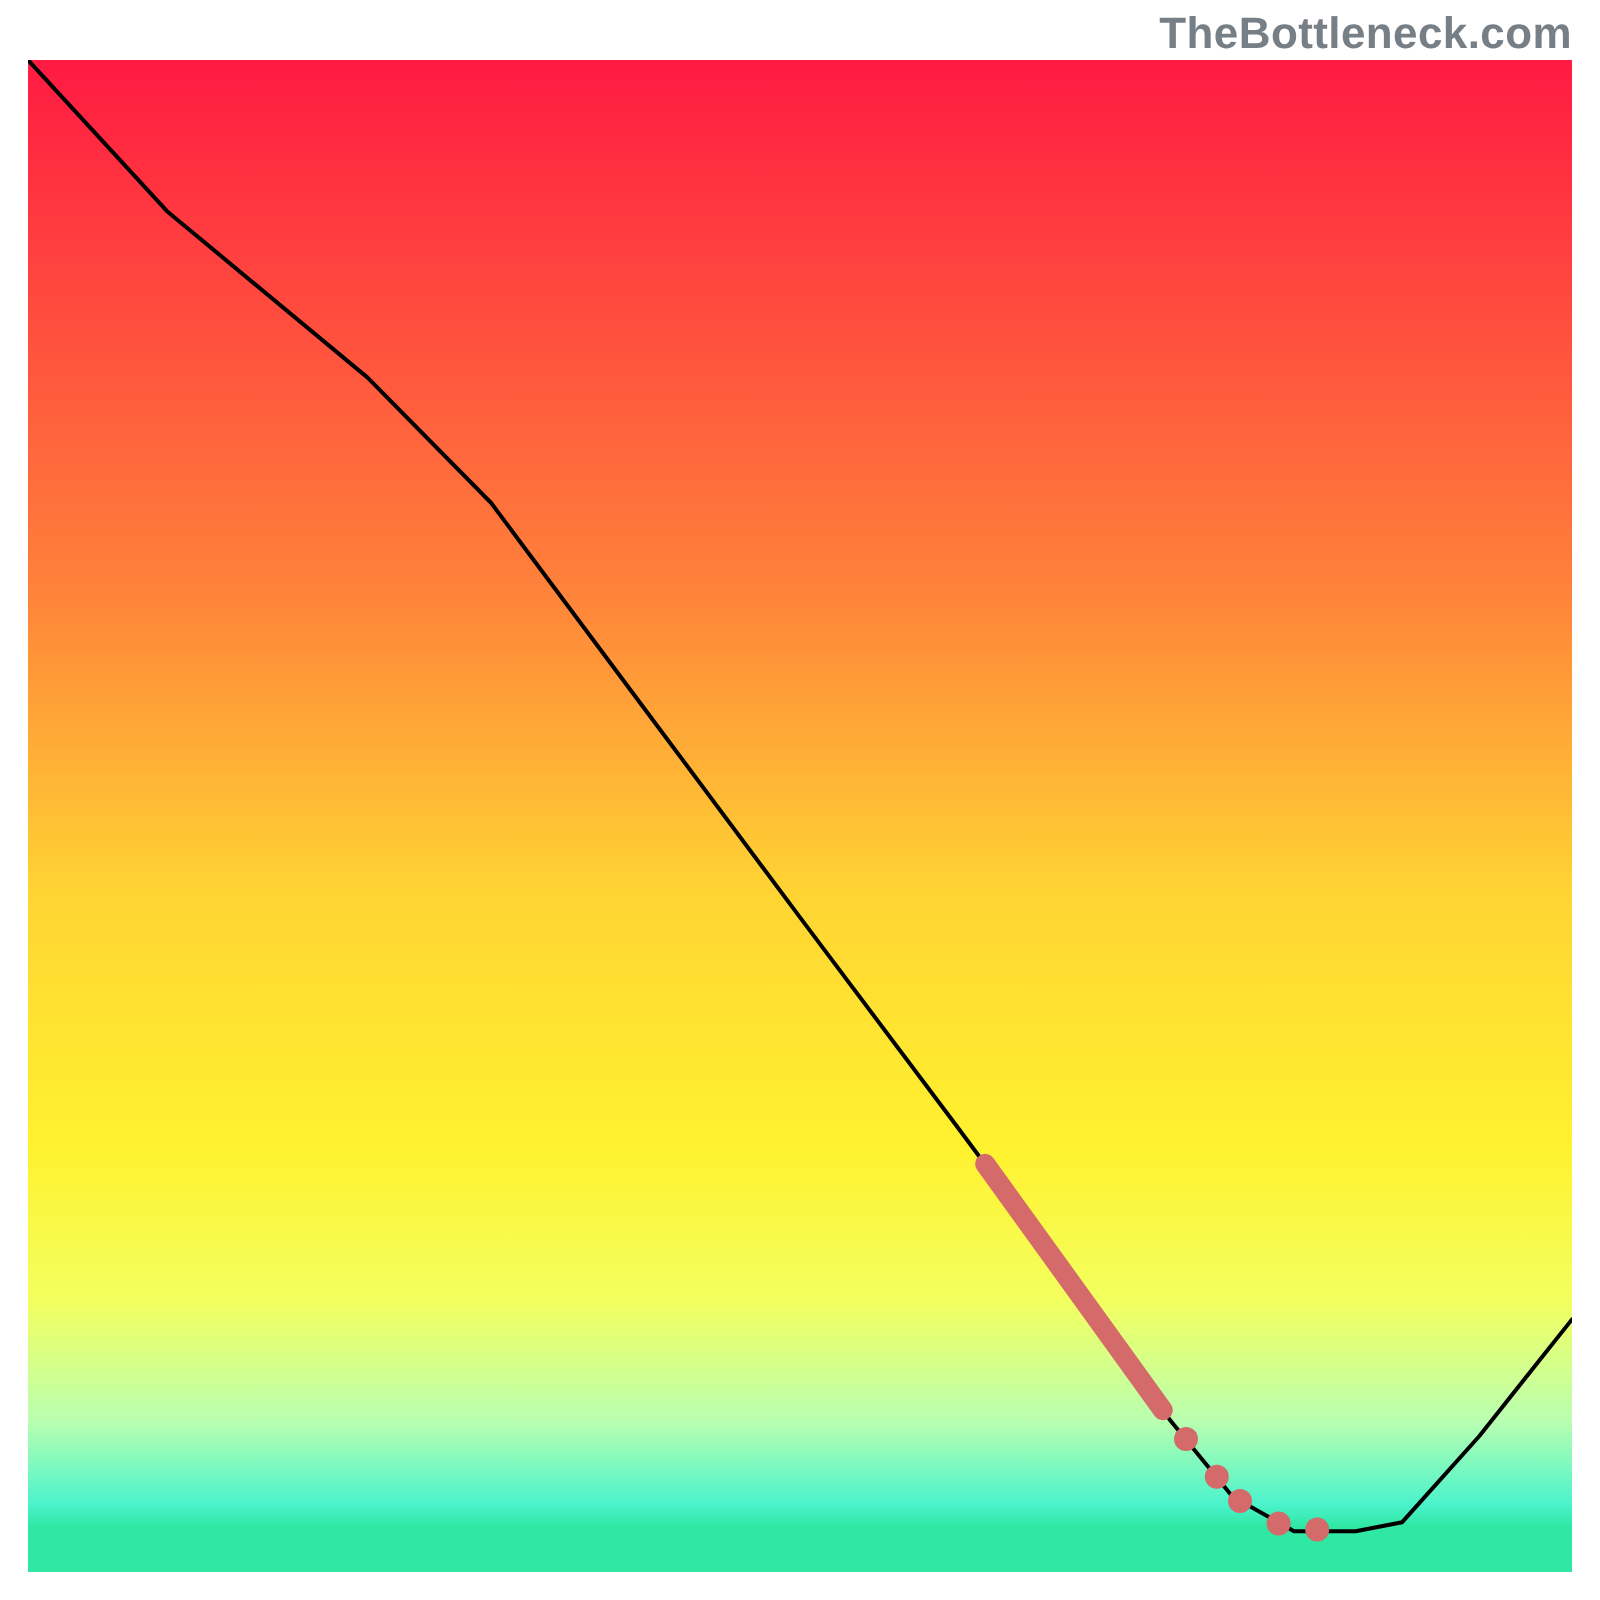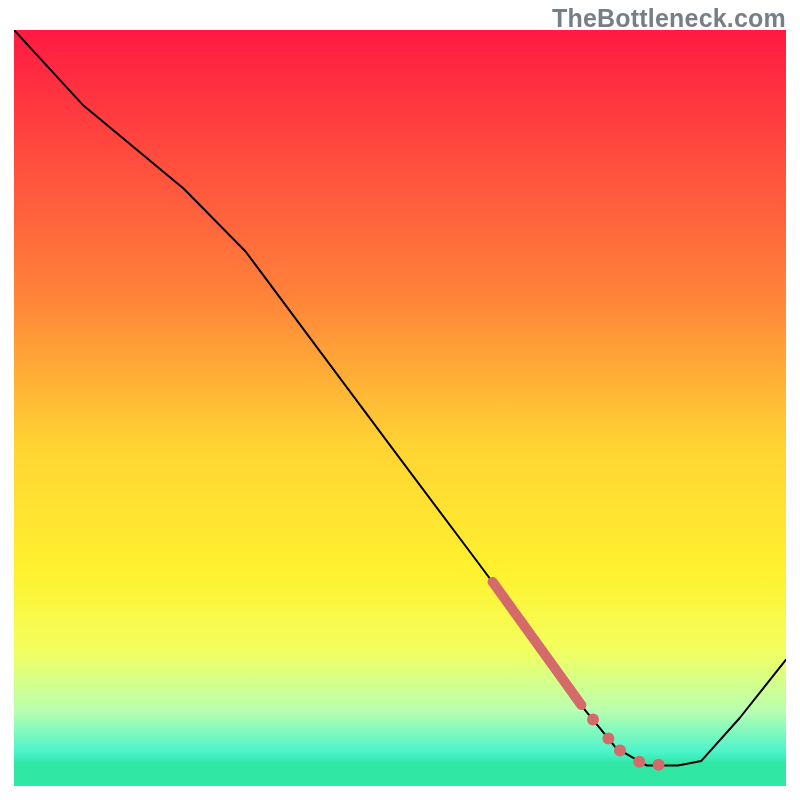--- a/index.html
+++ b/index.html
@@ -22,21 +22,21 @@
     left: 14px;
     top: 30px;
     width: 772px;
     height: 756px;
     border: 0;
   }
   .watermark {
     position: absolute;
     top: 4px;
     right: 14px;
-    font-size: 25px;
+    font-size: 22px;
     font-weight: 600;
     color: #777f86;
     letter-spacing: 0.2px;
   }
   svg { display: block; }
 </style>
 </head>
 <body>
 
 <div class="frame">

